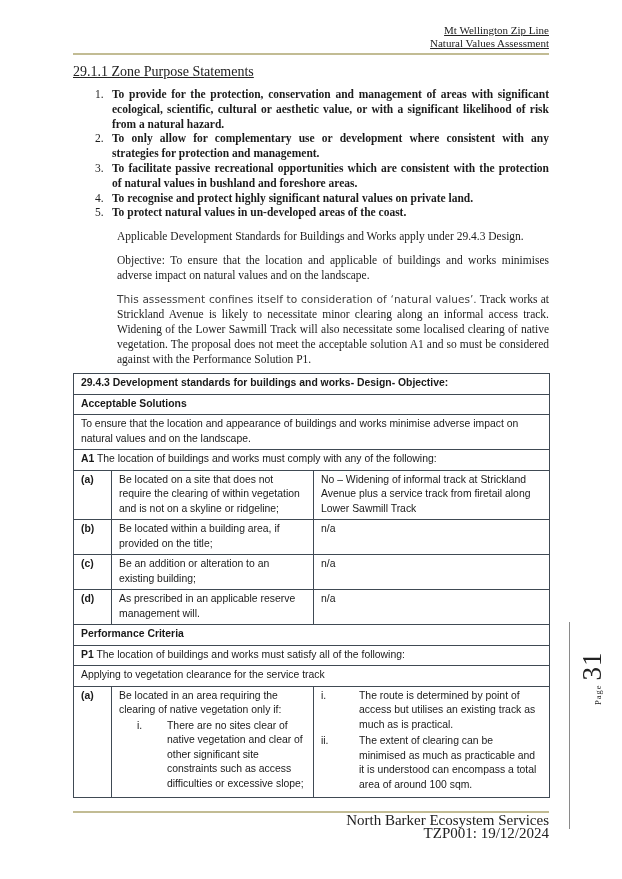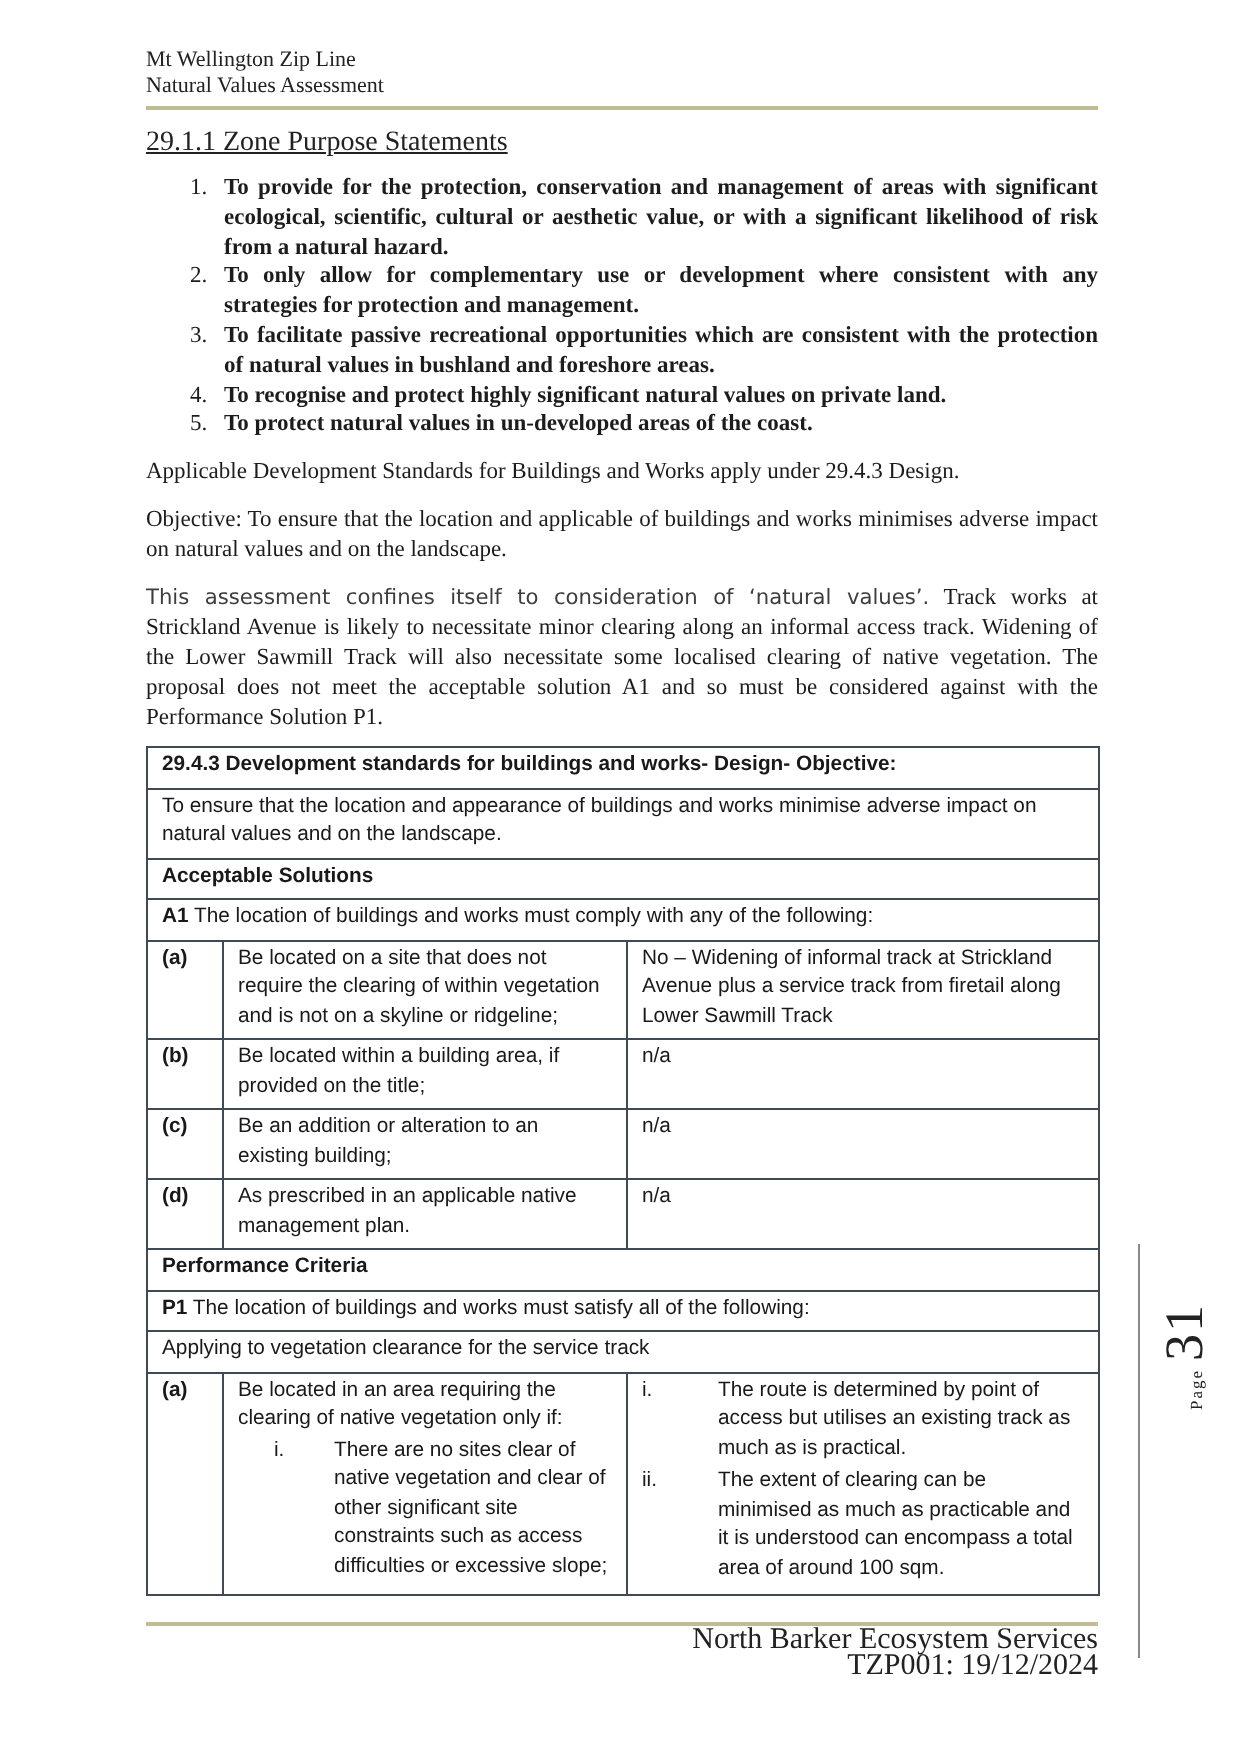--- a/index.html
+++ b/index.html
@@ -8,36 +8,36 @@
     position:relative;
     width:622px; height:879px;
     background:#ffffff;
     font-family:"Liberation Serif", serif;
     color:#1c1c1c;
     overflow:hidden;
   }
   .content { position:absolute; left:73px; width:476px; top:0; }
 
   
-  .doc-header { margin-top:24px; text-align:left; font-size:11px; line-height:13px; color:#222; }
+  .doc-header { margin-top:24px; text-align:right; font-size:11px; line-height:13px; color:#222;text-decoration:underline; }
   .doc-header-rule { border-bottom:2px solid #c2bc94; margin-top:3px; }
 
   
   .h1 { margin-top:22px; font-size:15.5px; letter-spacing:0.4px; color:#111; }
   .h1 .h1-num { margin-right:12px; }
   .h2 { margin-top:9px; font-size:14px; text-decoration:underline; color:#222; }
 
   
   .olist { margin-top:7px; font-size:11.5px; line-height:14.8px; }
   .li { display:flex; }
   .li .num { width:17px; margin-left:22px; flex:0 0 auto; }
   .li .txt { flex:1; text-align:justify;font-weight:bold; }
 
   
-  .para { margin-top:9px; font-size:11.5px; line-height:15px; text-align:justify; }
+  .para { margin-top:9px; font-size:11.5px; line-height:15px; text-align:justify;margin-left:44px; }
   .alt-font { font-family:"DejaVu Sans", sans-serif; font-size:10.6px; color:#3d3d3d; }
 
   
   .tbl-caption { margin-top:14px; text-align:center; font-size:10.8px; font-weight:bold; font-style:italic; line-height:13px; color:#111; }
 
   
   table.stds { margin-top:6px; width:476px; border-collapse:collapse; table-layout:fixed;
                font-family:Liberation Sans, sans-serif; font-size:10.4px; line-height:14.5px; color:#191919; }
   table.stds col.c-label { width:38px; }
   table.stds col.c-mid   { width:202px; }
@@ -113,24 +113,24 @@
       <colgroup>
           <col class="c-label">
           <col class="c-mid">
           <col class="c-right">
         </colgroup>
       <tbody>
           <tr>
         <td class="hdr-med" colspan="3">29.4.3 Development standards for buildings and works- Design- Objective:</td>
       </tr>
       <tr>
+        <td class="hdr-med" colspan="3">Acceptable Solutions</td>
+      </tr>
+      <tr>
         <td class="hdr-light" colspan="3">To ensure that the location and appearance of buildings and works minimise adverse impact on natural values and on the landscape.</td>
-      </tr>
-      <tr>
-        <td class="hdr-med" colspan="3">Acceptable Solutions</td>
       </tr>
       <tr>
         <td class="hdr-light" colspan="3"><b>A1</b><span> The location of buildings and works must comply with any of the following:</span></td>
       </tr>
 
       <tr>
         <td class="lbl">(a)</td>
         <td>Be located on a site that does not require the clearing of within vegetation and is not on a skyline or ridgeline;</td>
         <td>No – Widening of informal track at Strickland Avenue plus a service track from firetail along Lower Sawmill Track</td>
       </tr>
@@ -139,21 +139,21 @@
         <td>Be located within a building area, if provided on the title;</td>
         <td>n/a</td>
       </tr>
       <tr>
         <td class="lbl">(c)</td>
         <td>Be an addition or alteration to an existing building;</td>
         <td>n/a</td>
       </tr>
       <tr>
         <td class="lbl">(d)</td>
-        <td>As prescribed in an applicable native management plan.</td>
+        <td>As prescribed in an applicable reserve management will.</td>
         <td>n/a</td>
       </tr>
 
       <tr>
         <td class="hdr-med" colspan="3">Performance Criteria</td>
       </tr>
       <tr>
         <td class="hdr-light" colspan="3"><b>P1</b><span> The location of buildings and works must satisfy all of the following:</span></td>
       </tr>
       <tr>

